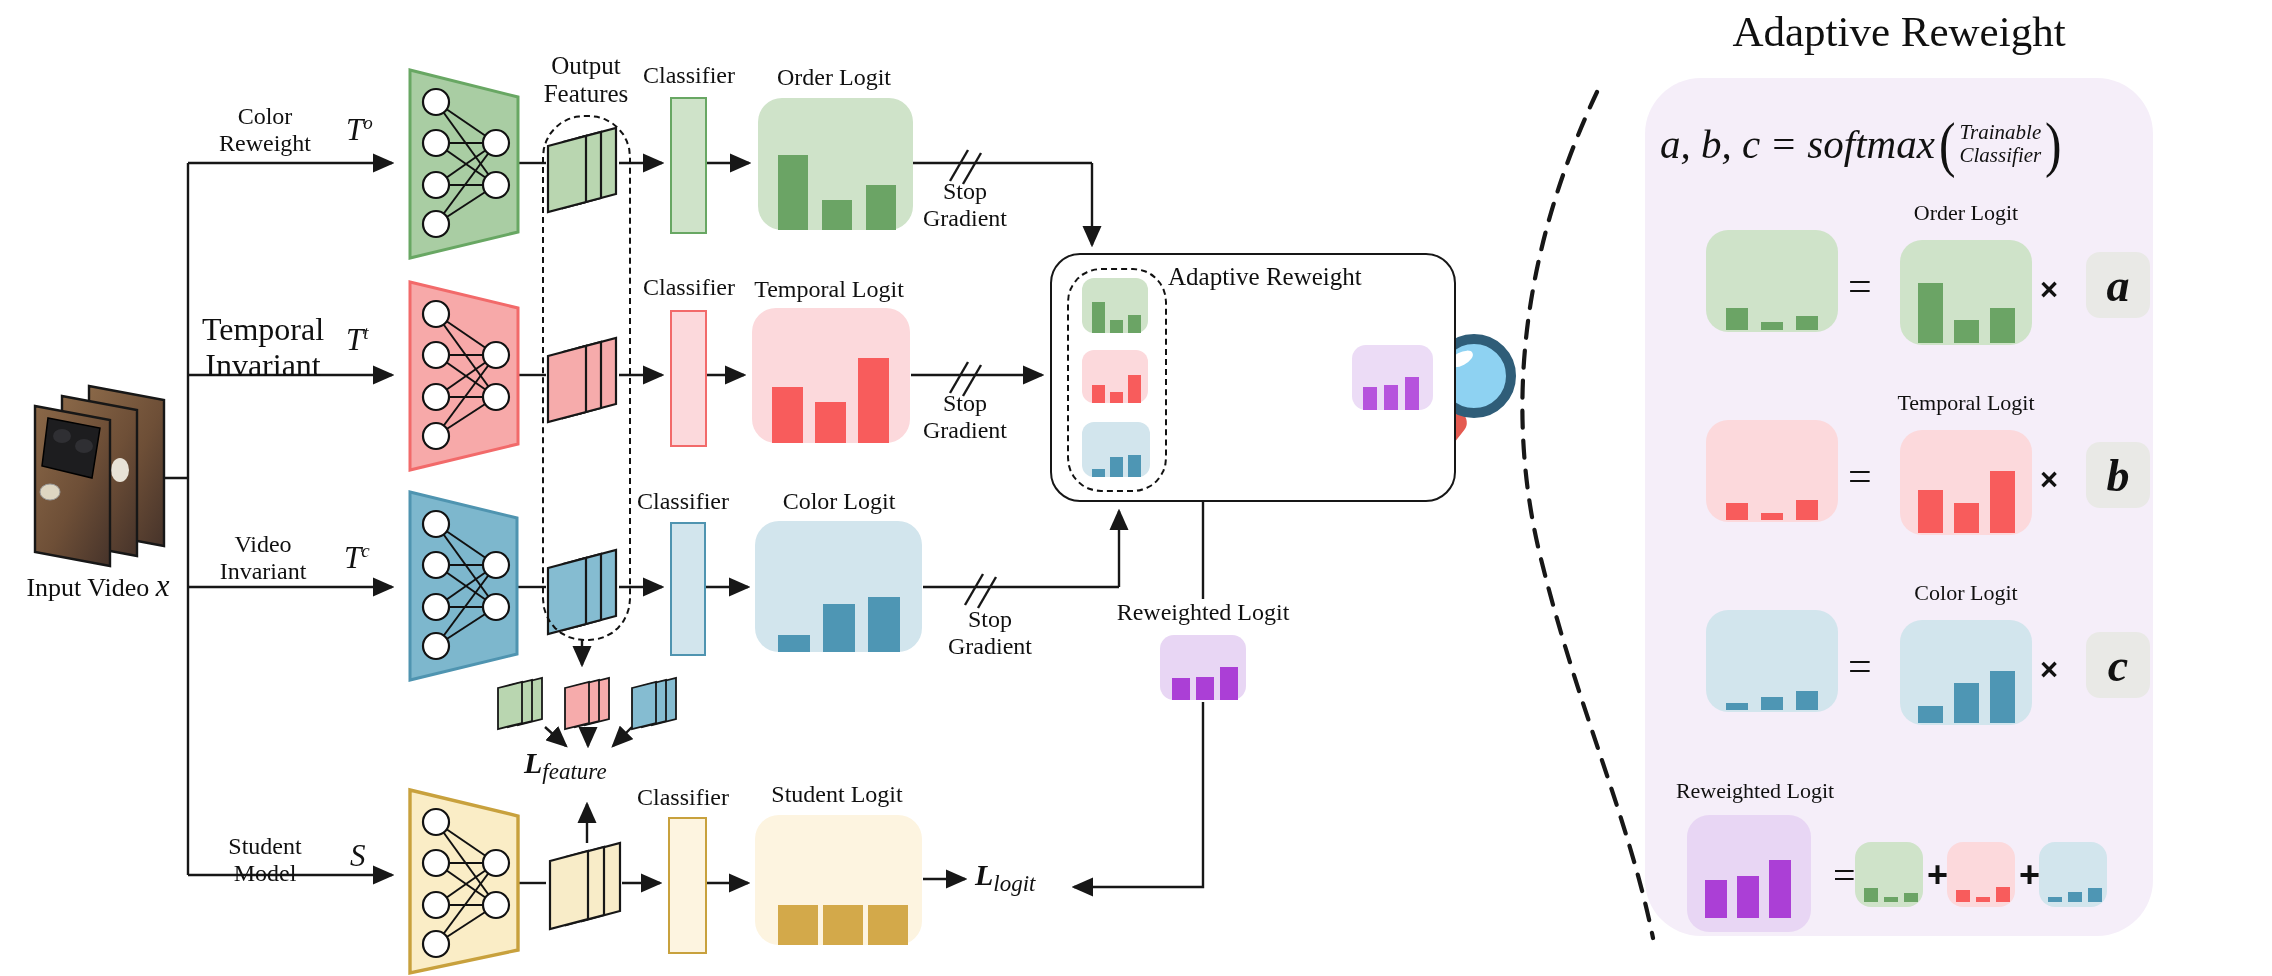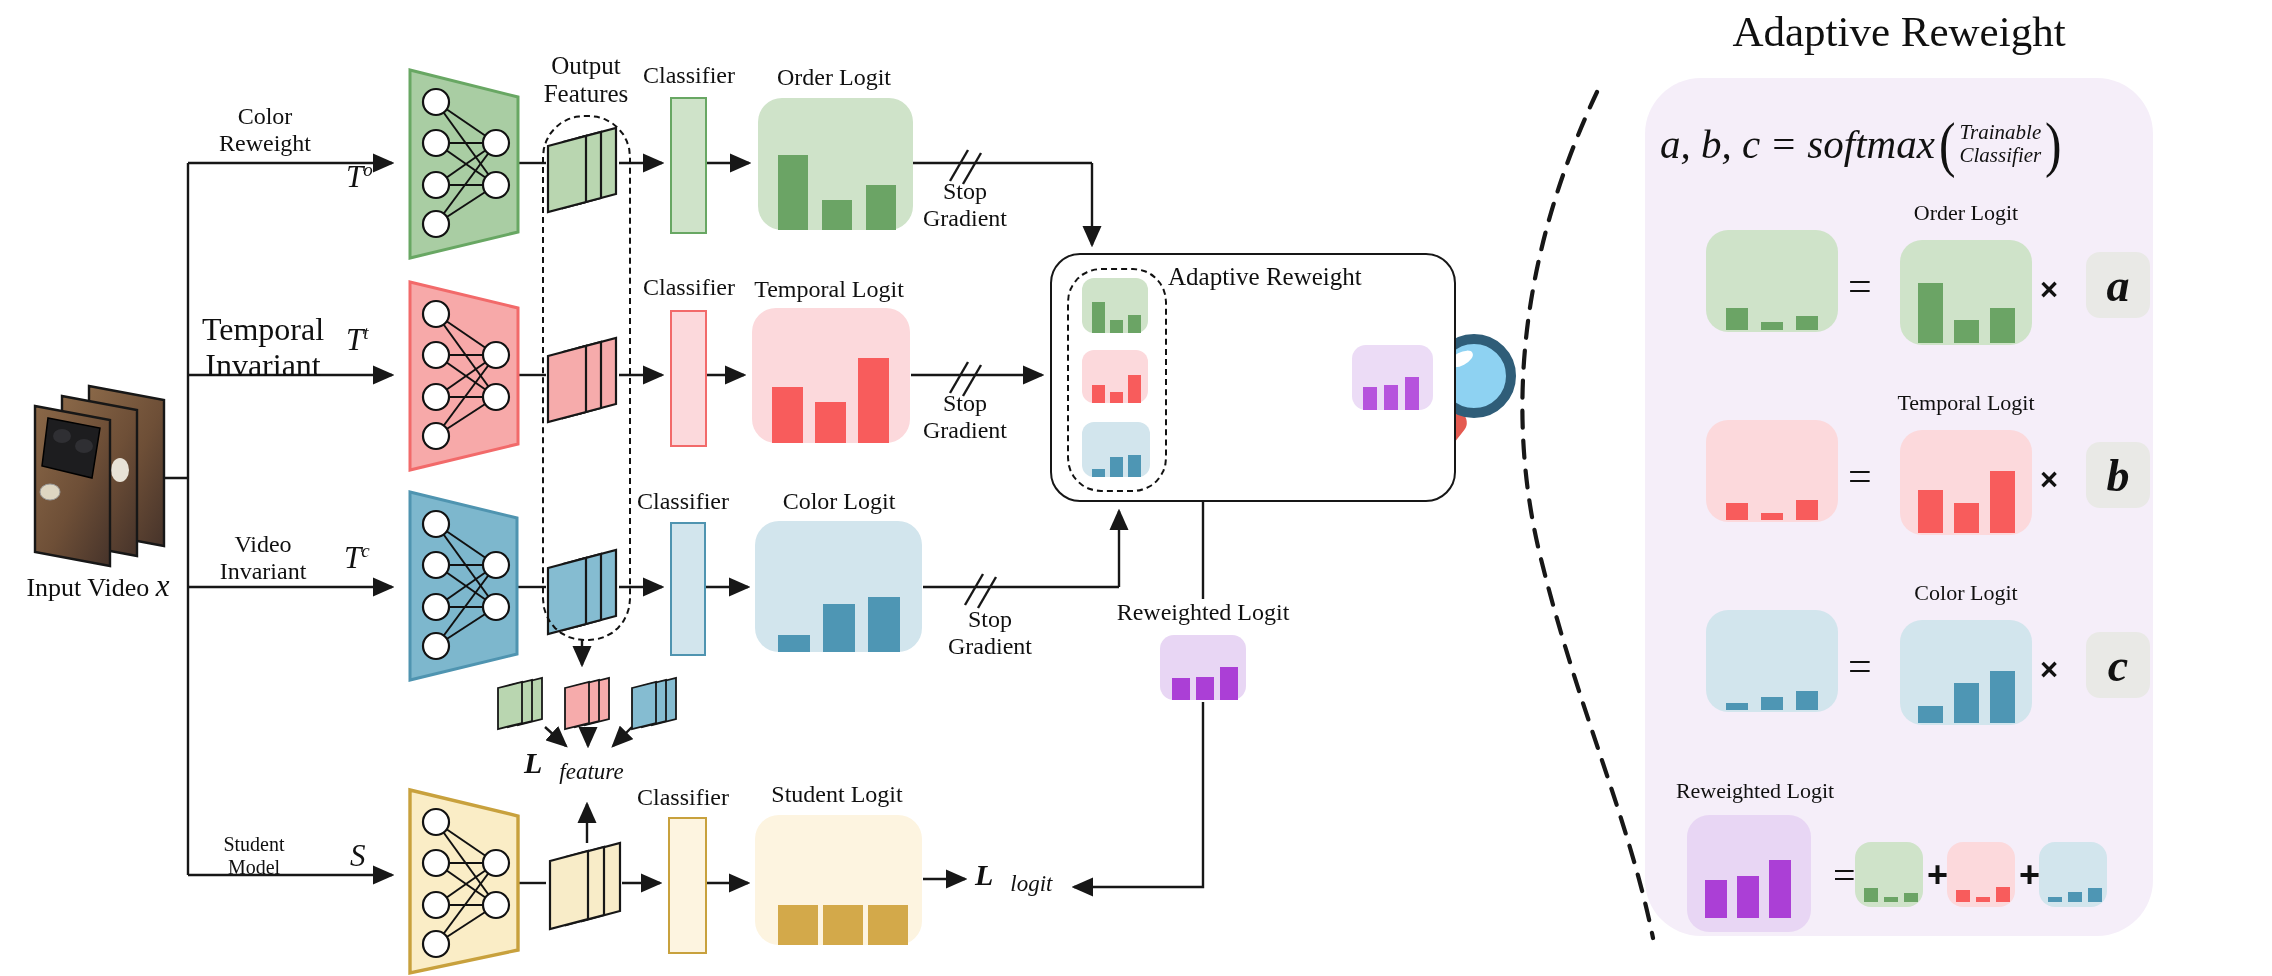--- a/index.html
+++ b/index.html
@@ -21,21 +21,21 @@
   .bc-purple2 .bar{background:#ab3fd6;}
   .dashedbox{position:absolute;border:2.6px dashed #111;z-index:2;background:transparent;}
   .panel{position:absolute;left:1645px;top:78px;width:508px;height:858px;background:#f5eef9;
          border-radius:56px;z-index:2;}
   .graybox{position:absolute;background:#e9e9e6;border-radius:14px;display:flex;
            align-items:center;justify-content:center;z-index:3;}
   .coef{font-style:italic;font-weight:bold;font-size:46px;font-family:"Liberation Serif",serif;}
   .op{position:absolute;z-index:3;font-weight:bold;font-family:"Liberation Sans",sans-serif;}
   .loss{position:absolute;z-index:3;font-family:"Liberation Serif",serif;}
   .loss b{font-style:italic;font-size:30px;}
-  .loss span{font-style:italic;font-size:23px;position:relative;top:6px;margin-left:17px;}
+  .loss span{font-style:italic;font-size:23px;position:relative;top:6px;}
   .formula{position:absolute;left:1660px;top:114px;z-index:3;display:flex;align-items:center;
            font-family:"Liberation Serif",serif;}
   .formula .m{font-style:italic;font-size:41px;}
   .formula .paren{font-size:62px;font-weight:400;line-height:60px;margin:0 2px;transform:scaleX(.8);}
   .formula .stack{display:flex;flex-direction:column;align-items:center;font-style:italic;
                   font-size:21px;line-height:23px;}
 </style>
 </head>
 <body>
 
@@ -255,41 +255,41 @@
       </g>
       <circle cx="50" cy="46" r="37" fill="#8ed2f2" stroke="#2f5d78" stroke-width="10"></circle>
       <ellipse cx="37" cy="29" rx="13" ry="6.5" fill="#ffffff" transform="rotate(-28 37 29)"></ellipse>
     </g>
   </svg>
 
   <div class="lbl" style="left:200px;top:103px;width:130px;font-size:24px;">
     <div>Color</div>
       <div>Reweight</div>
   </div>
-  <div class="sym" style="left:346px;top:112px;font-size:31px;margin-top:47px;">
+  <div class="sym" style="left:346px;top:112px;font-size:31px;">
     <span>T</span><sup style="font-size:19px;">o</sup>
   </div>
 
   <div class="lbl" style="left:198px;top:311px;width:130px;font-size:32px;">
     <div>Temporal</div>
       <div>Invariant</div>
   </div>
   <div class="sym" style="left:346px;top:322px;font-size:31px;">
     <span>T</span><sup style="font-size:19px;">t</sup>
   </div>
 
   <div class="lbl" style="left:198px;top:531px;width:130px;font-size:24px;">
     <div>Video</div>
       <div>Invariant</div>
   </div>
   <div class="sym" style="left:344px;top:540px;font-size:31px;">
     <span>T</span><sup style="font-size:19px;">c</sup>
   </div>
 
-  <div class="lbl" style="left:189px;top:833px;width:130px;font-size:20px;">
+  <div class="lbl" style="left:200px;top:833px;width:130px;font-size:24px;">
     <div>Student</div>
       <div>Model</div>
   </div>
   <div class="sym" style="left:350px;top:838px;font-size:31px;">
     <span>S</span>
   </div>
 
   <div class="lbl" style="left:8px;top:568px;width:180px;font-size:26px;white-space:nowrap;">
     <span>Input Video</span>
     <i style="font-size:31px;">x</i>

